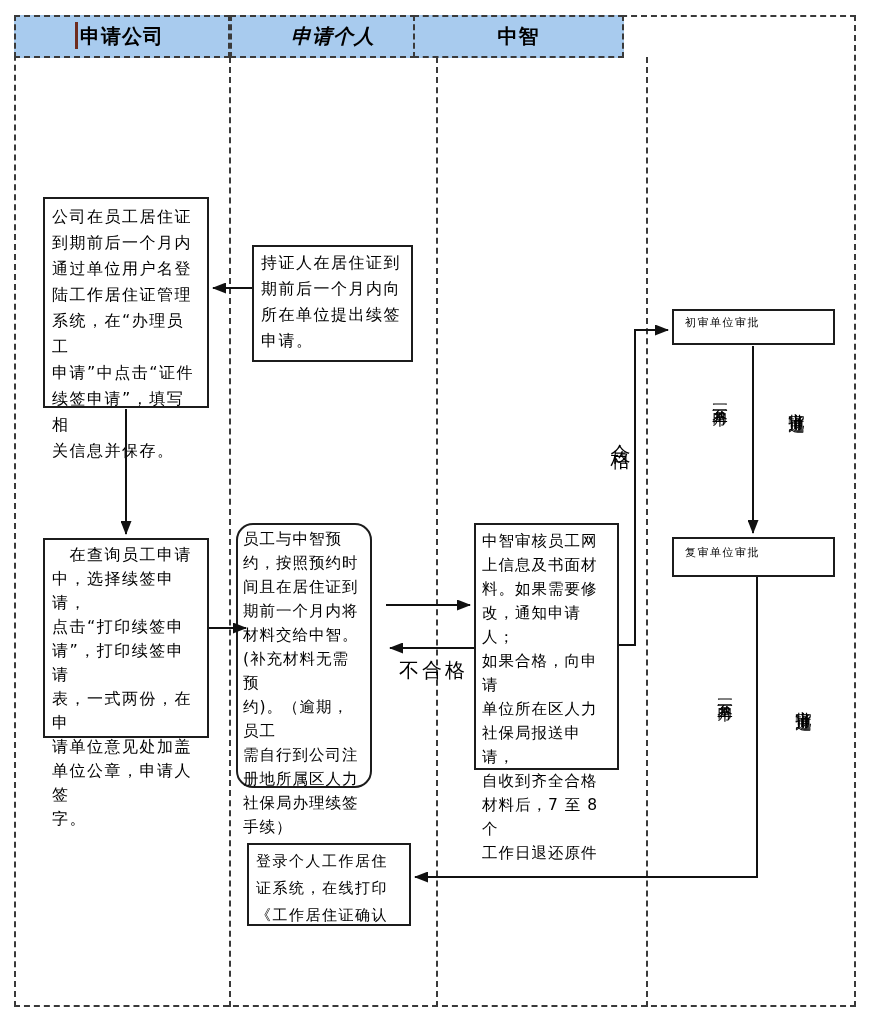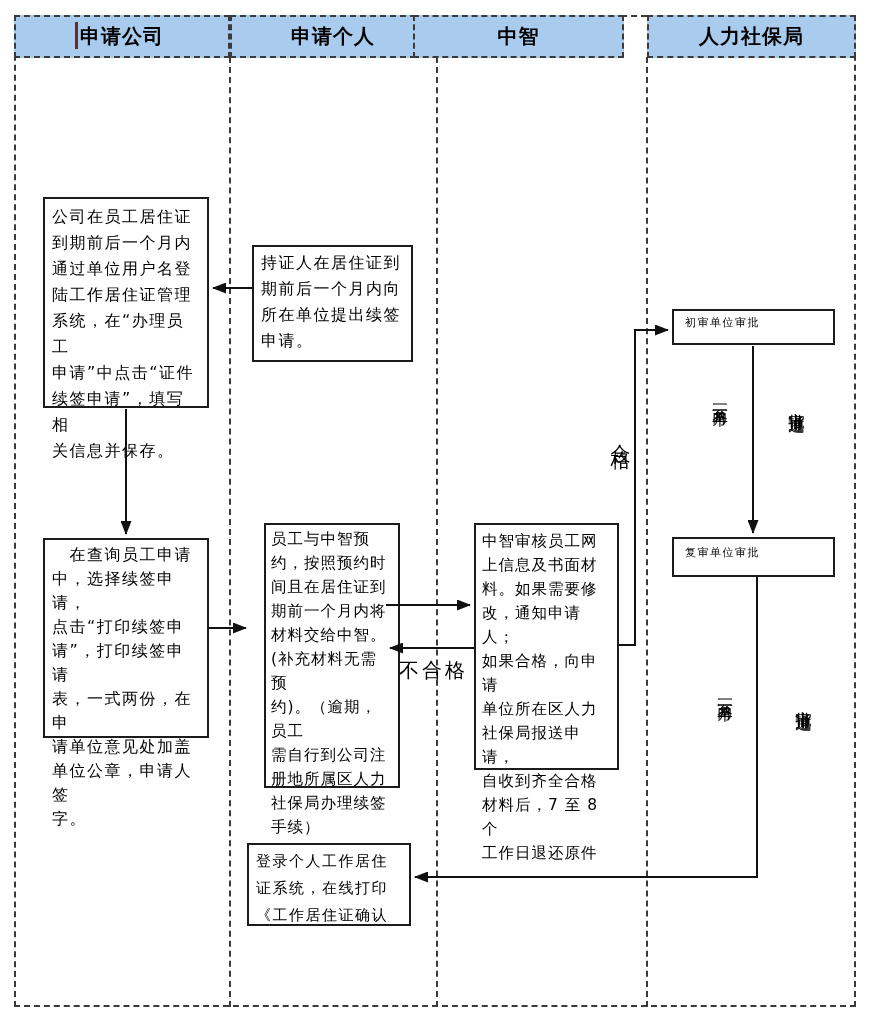--- a/index.html
+++ b/index.html
@@ -92,23 +92,22 @@
   }
 </style>
 </head>
 <body>
 
 <div class="stage">
 
   <div class="outer-border"></div>
 
   <div class="lane-header" style="left:14px;width:216px;">申请公司</div>
-  <div class="lane-header" style="left:230px;width:206px;">申请个人</div>
+  <div class="lane-header" style="left:230px;width:206px;font-style:italic;">申请个人</div>
   <div class="lane-header" style="left:413px;width:211px;">中智</div>
-  <div class="lane-header" style="left:647px;width:209px;">人力社保局</div>
 
   <div class="text-cursor"></div>
 
   <div class="lane-divider" style="left:229px;"></div>
   <div class="lane-divider" style="left:436px;"></div>
   <div class="lane-divider" style="left:646px;"></div>
 
   <div class="pbox" style="left:43px;top:197px;width:166px;height:211px;line-height:26px;padding-top:5px;">公司在员工居住证
 到期前后一个月内
 通过单位用户名登
@@ -125,21 +124,21 @@
 
   <div class="pbox" style="left:43px;top:538px;width:166px;height:200px;">　在查询员工申请
 中，选择续签申请，
 点击“打印续签申
 请”，打印续签申请
 表，一式两份，在申
 请单位意见处加盖
 单位公章，申请人签
 字。</div>
 
-  <div class="pbox small" style="left:264px;top:523px;width:136px;height:265px;padding:2px 5px;">员工与中智预
+  <div class="pbox small" style="left:236px;top:523px;width:136px;height:265px;padding:2px 5px;border-radius:17px;">员工与中智预
 约，按照预约时
 间且在居住证到
 期前一个月内将
 材料交给中智。
 (补充材料无需预
 约)。（逾期，员工
 需自行到公司注
 册地所属区人力
 社保局办理续签
 手续）</div>

